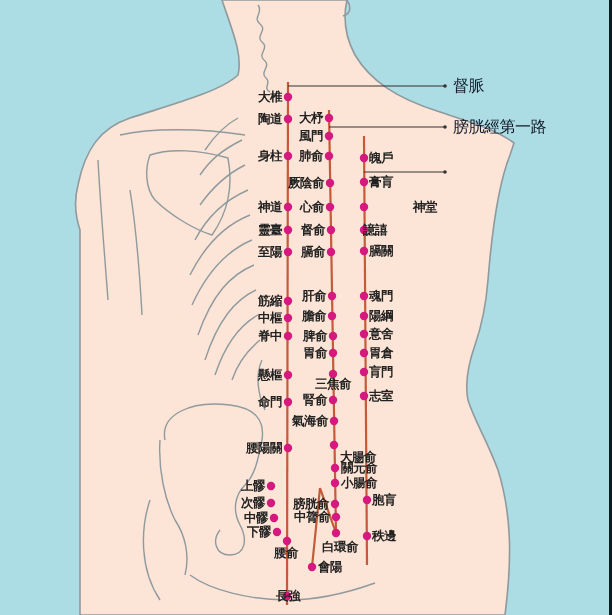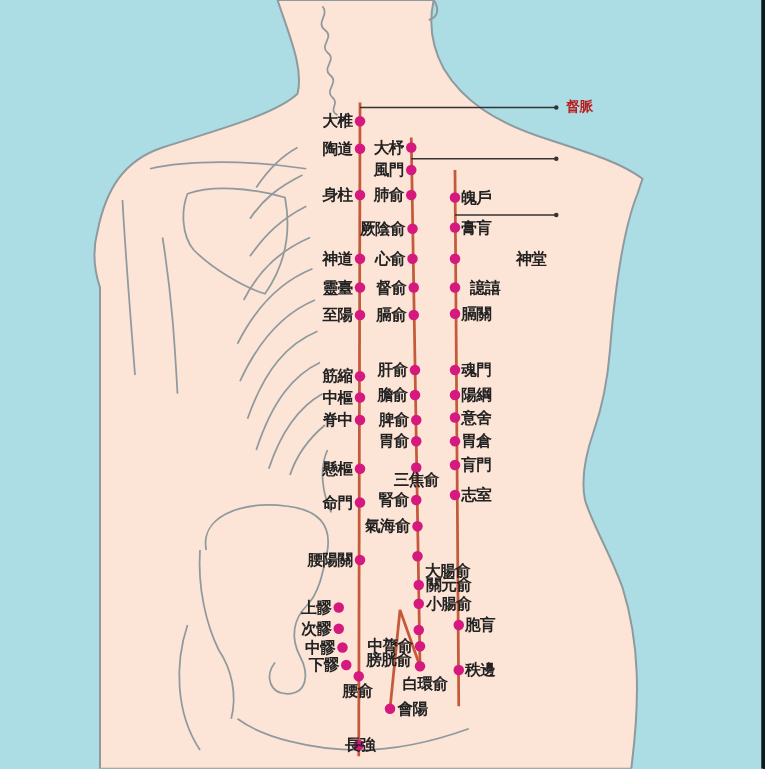--- a/index.html
+++ b/index.html
@@ -1,21 +1,21 @@
 <!DOCTYPE html>
 <html><head>
 <meta charset="utf-8">
 <style>
   html, body { margin: 0; padding: 0; }
   body { width: 612px; height: 615px; overflow: hidden; background: #addde4; font-family: "DejaVu Sans", sans-serif; }
   #stage { position: relative; width: 612px; height: 615px; overflow: hidden; }
   #stage svg.bg { position: absolute; left: 0; top: 0; }
   .lbl { position: absolute; font-size: 12.5px; font-weight: bold; color: #222; white-space: nowrap; line-height: 14px; letter-spacing: -0.5px; }
   .lbl.r { text-align: right; }
-  .legend { position: absolute; font-size: 11px; font-weight: bold; color: #b91c1c; white-space: nowrap; line-height: 18px; letter-spacing: -0.5px; }
+  .legend { position: absolute; font-size: 16px; font-weight: normal; color: #0f172a; white-space: nowrap; line-height: 18px; letter-spacing: -0.5px; }
   .frame-edge { position: absolute; right: 0; top: 0; width: 3px; height: 615px; background: #0d1a1f; }
 </style>
 </head>
 <body>
 
 <div id="stage">
   <svg class="bg" width="612" height="615" viewBox="0 0 612 615">
 
     <path d="M222,0 C232,30 243,55 238,75 C220,92 170,105 130,118 C100,128 85,150 78,185 C74,200 75,215 80,230
          L80,615 L505,615 C512,560 512,515 498,470 C487,440 474,420 468,400 C465,385 468,365 475,345
@@ -122,20 +122,21 @@
         <circle cx="364" cy="334" r="4.2" fill="#d5197e"></circle>
         <circle cx="364" cy="353" r="4.2" fill="#d5197e"></circle>
         <circle cx="364" cy="372" r="4.2" fill="#d5197e"></circle>
         <circle cx="364" cy="396" r="4.2" fill="#d5197e"></circle>
         <circle cx="367" cy="500" r="4.2" fill="#d5197e"></circle>
         <circle cx="367" cy="536" r="4.2" fill="#d5197e"></circle>
       </g>
   </svg>
 
   <div class="legend" style="left:453px; top:77px;">督脈</div>
+  <div class="legend" style="left:453px; top:118px;">膀胱經第一路</div>
 
   <div id="labels-layer">
       <div class="lbl r" style="right: 330px; top: 90px;">大椎</div>
       <div class="lbl r" style="right: 330px; top: 112px;">陶道</div>
       <div class="lbl r" style="right: 330px; top: 149px;">身柱</div>
       <div class="lbl r" style="right: 330px; top: 200px;">神道</div>
       <div class="lbl r" style="right: 330px; top: 223px;">靈臺</div>
       <div class="lbl r" style="right: 330px; top: 245px;">至陽</div>
       <div class="lbl r" style="right: 330px; top: 294px; margin-left: 40px;">筋縮</div>
       <div class="lbl r" style="right: 330px; top: 311px;">中樞</div>
@@ -159,28 +160,28 @@
       <div class="lbl r" style="right: 286px; top: 289px;">肝俞</div>
       <div class="lbl r" style="right: 286px; top: 309px;">膽俞</div>
       <div class="lbl r" style="right: 285px; top: 329px;">脾俞</div>
       <div class="lbl r" style="right: 285px; top: 346px;">胃俞</div>
       <div class="lbl" style="left: 315px; top: 377px;">三焦俞</div>
       <div class="lbl r" style="right: 285px; top: 393px;">腎俞</div>
       <div class="lbl r" style="right: 284px; top: 414px;">氣海俞</div>
       <div class="lbl" style="left: 340px; top: 438px; margin-top: 12px;">大腸俞</div>
       <div class="lbl" style="left: 341px; top: 461px;">關元俞</div>
       <div class="lbl" style="left: 341px; top: 476px;">小腸俞</div>
-      <div class="lbl r" style="right: 283px; top: 497px; margin-top: 24px;">膀胱俞</div>
+      <div class="lbl r" style="right: 283px; top: 497px;">膀胱俞</div>
       <div class="lbl r" style="right: 282px; top: 510px;">中膂俞</div>
       <div class="lbl" style="left: 322px; top: 540px; font-family: Liberation Serif, serif;">白環俞</div>
       <div class="lbl" style="left: 318px; top: 560px;">會陽</div>
       <div class="lbl" style="left: 369px; top: 151px;">魄戶</div>
       <div class="lbl" style="left: 369px; top: 175px;">膏肓</div>
       <div class="lbl" style="left: 369px; top: 200px; margin-left: 44px;">神堂</div>
-      <div class="lbl" style="left: 376px; top: 223px;">譩譆</div>
+      <div class="lbl" style="left: 363px; top: 223px;">譩譆</div>
       <div class="lbl" style="left: 369px; top: 244px;">膈關</div>
       <div class="lbl" style="left: 369px; top: 289px;">魂門</div>
       <div class="lbl" style="left: 369px; top: 309px;">陽綱</div>
       <div class="lbl" style="left: 369px; top: 327px;">意舍</div>
       <div class="lbl" style="left: 369px; top: 346px;">胃倉</div>
       <div class="lbl" style="left: 369px; top: 365px;">肓門</div>
       <div class="lbl" style="left: 369px; top: 389px;">志室</div>
       <div class="lbl" style="left: 372px; top: 493px;">胞肓</div>
       <div class="lbl" style="left: 372px; top: 529px;">秩邊</div>
     </div>

